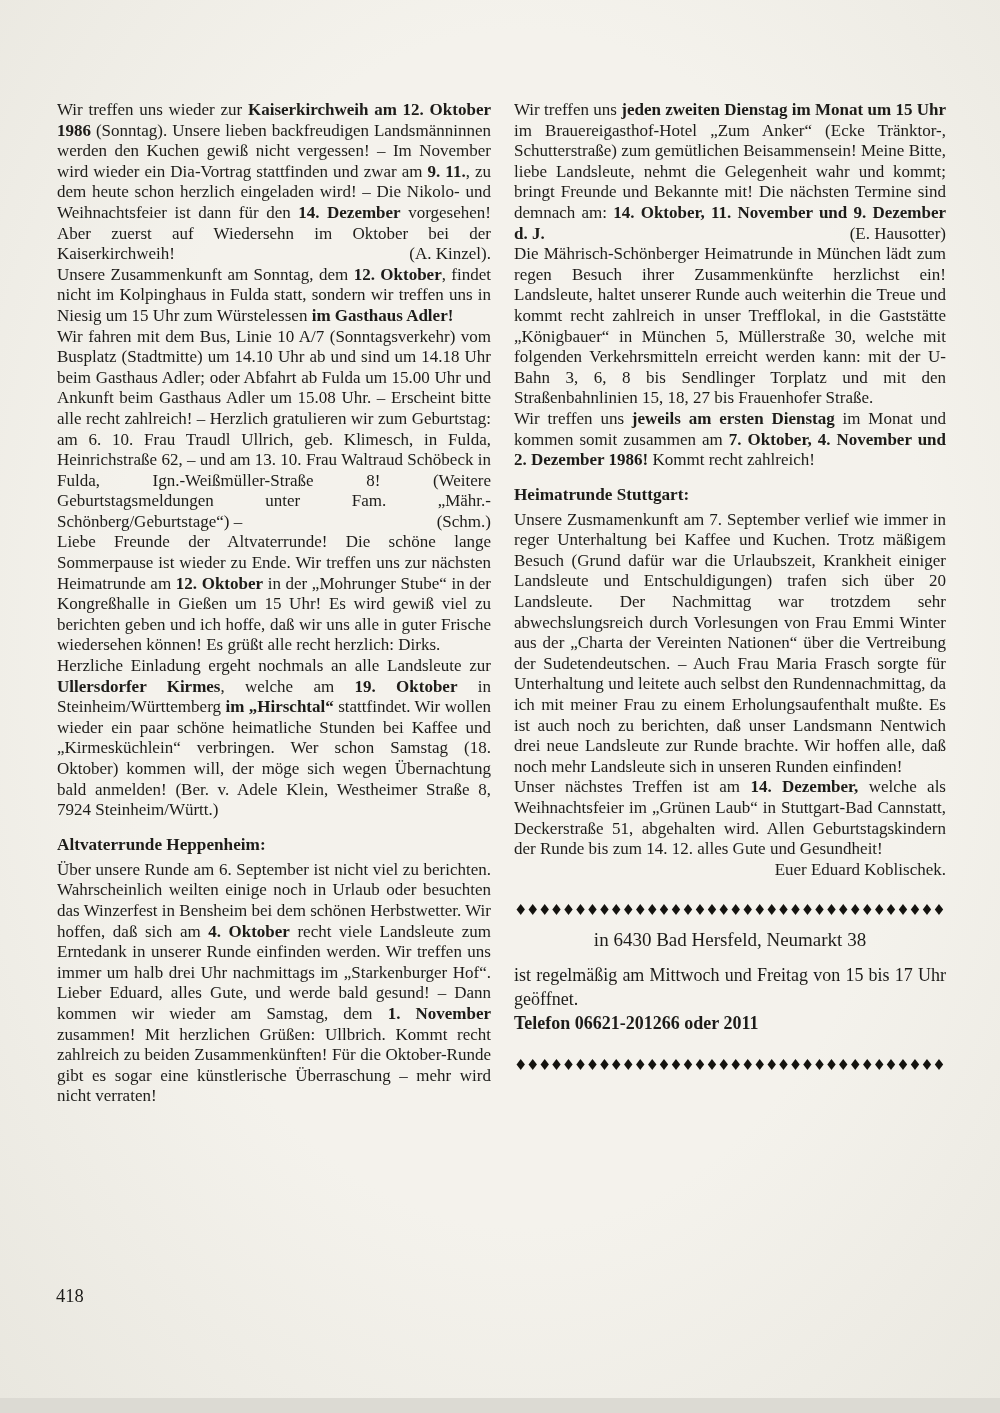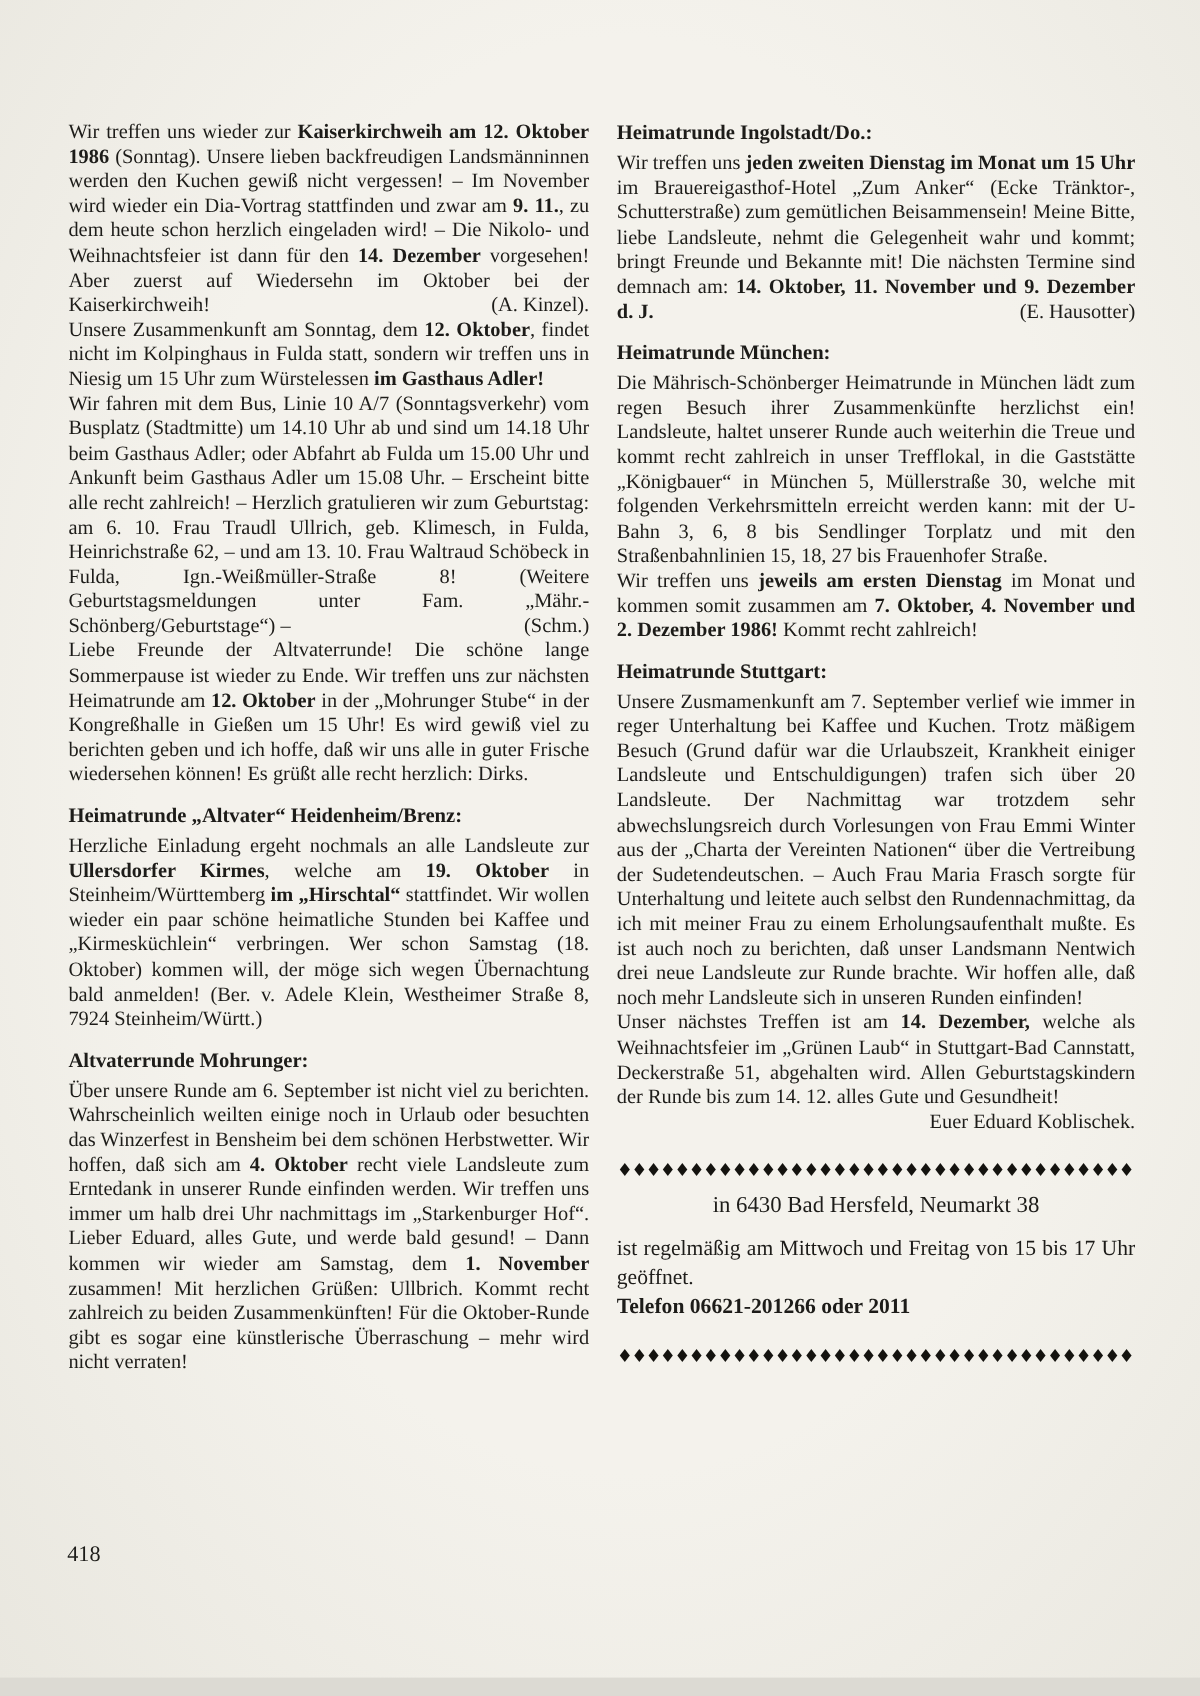--- a/index.html
+++ b/index.html
@@ -43,35 +43,32 @@
         <p>Wir treffen uns wieder zur <b>Kaiserkirchweih am 12. Oktober 1986</b> (Sonntag). Unsere lieben backfreudigen Landsmänninnen werden den Kuchen gewiß nicht vergessen! – Im November wird wieder ein Dia-Vortrag stattfinden und zwar am <b>9. 11.</b>, zu dem heute schon herzlich eingeladen wird! – Die Nikolo- und Weihnachtsfeier ist dann für den <b>14. Dezember</b> vorgesehen! Aber zuerst auf Wiedersehn im Oktober bei der Kaiserkirchweih!<span class="sig">(A. Kinzel).</span></p>
       </section>
       <section class="sec">
         <p>Unsere Zusammenkunft am Sonntag, dem <b>12. Oktober</b>, findet nicht im Kolpinghaus in Fulda statt, sondern wir treffen uns in Niesig um 15 Uhr zum Würstelessen <b>im Gasthaus Adler!</b></p>
         <p>Wir fahren mit dem Bus, Linie 10 A/7 (Sonntagsverkehr) vom Busplatz (Stadtmitte) um 14.10 Uhr ab und sind um 14.18 Uhr beim Gasthaus Adler; oder Abfahrt ab Fulda um 15.00 Uhr und Ankunft beim Gasthaus Adler um 15.08 Uhr. – Erscheint bitte alle recht zahlreich! – Herzlich gratulieren wir zum Geburtstag: am 6. 10. Frau Traudl Ullrich, geb. Klimesch, in Fulda, Heinrichstraße 62, – und am 13. 10. Frau Waltraud Schöbeck in Fulda, Ign.-Weißmüller-Straße 8! (Weitere Geburtstagsmeldungen unter Fam. „Mähr.-Schönberg/Geburtstage“) –<span class="sig">(Schm.)</span></p>
       </section>
       <section class="sec">
         <p>Liebe Freunde der Altvaterrunde! Die schöne lange Sommerpause ist wieder zu Ende. Wir treffen uns zur nächsten Heimatrunde am <b>12. Oktober</b> in der „Mohrunger Stube“ in der Kongreßhalle in Gießen um 15 Uhr! Es wird gewiß viel zu berichten geben und ich hoffe, daß wir uns alle in guter Frische wiedersehen können! Es grüßt alle recht herzlich: Dirks.</p>
       </section>
       <section class="sec">
-        <h2>Heimatrunde „Altvater“ Heidenheim/Brenz:</h2>
         <p>Herzliche Einladung ergeht nochmals an alle Landsleute zur <b>Ullersdorfer Kirmes</b>, welche am <b>19. Oktober</b> in Steinheim/Württemberg <b>im „Hirschtal“</b> stattfindet. Wir wollen wieder ein paar schöne heimatliche Stunden bei Kaffee und „Kirmesküchlein“ verbringen. Wer schon Samstag (18. Oktober) kommen will, der möge sich wegen Übernachtung bald anmelden! (Ber. v. Adele Klein, Westheimer Straße 8, 7924 Steinheim/Württ.)</p>
       </section>
       <section class="sec">
-        <h2>Altvaterrunde Mohrunger:</h2>
+        <h2>Altvaterrunde Heppenheim:</h2>
         <p>Über unsere Runde am 6. September ist nicht viel zu berichten. Wahrscheinlich weilten einige noch in Urlaub oder besuchten das Winzerfest in Bensheim bei dem schönen Herbstwetter. Wir hoffen, daß sich am <b>4. Oktober</b> recht viele Landsleute zum Erntedank in unserer Runde einfinden werden. Wir treffen uns immer um halb drei Uhr nachmittags im „Starkenburger Hof“. Lieber Eduard, alles Gute, und werde bald gesund! – Dann kommen wir wieder am Samstag, dem <b>1. November</b> zusammen! Mit herzlichen Grüßen: Ullbrich. Kommt recht zahlreich zu beiden Zusammenkünften! Für die Oktober-Runde gibt es sogar eine künstlerische Überraschung – mehr wird nicht verraten!</p>
       </section>
     </div>
   <div class="col" id="col-right">
       <section class="sec">
-        <h2>Heimatrunde Ingolstadt/Do.:</h2>
         <p>Wir treffen uns <b>jeden zweiten Dienstag im Monat um 15 Uhr</b> im Brauereigasthof-Hotel „Zum Anker“ (Ecke Tränktor-, Schutterstraße) zum gemütlichen Beisammensein! Meine Bitte, liebe Landsleute, nehmt die Gelegenheit wahr und kommt; bringt Freunde und Bekannte mit! Die nächsten Termine sind demnach am: <b>14. Oktober, 11. November und 9. Dezember d. J.</b><span class="sig">(E. Hausotter)</span></p>
       </section>
       <section class="sec">
-        <h2>Heimatrunde München:</h2>
         <p>Die Mährisch-Schönberger Heimatrunde in München lädt zum regen Besuch ihrer Zusammenkünfte herzlichst ein! Landsleute, haltet unserer Runde auch weiterhin die Treue und kommt recht zahlreich in unser Trefflokal, in die Gaststätte „Königbauer“ in München 5, Müllerstraße 30, welche mit folgenden Verkehrsmitteln erreicht werden kann: mit der U-Bahn 3, 6, 8 bis Sendlinger Torplatz und mit den Straßenbahnlinien 15, 18, 27 bis Frauenhofer Straße.</p>
         <p>Wir treffen uns <b>jeweils am ersten Dienstag</b> im Monat und kommen somit zusammen am <b>7. Oktober, 4. November und 2. Dezember 1986!</b> Kommt recht zahlreich!</p>
       </section>
       <section class="sec">
         <h2>Heimatrunde Stuttgart:</h2>
         <p>Unsere Zusmamenkunft am 7. September verlief wie immer in reger Unterhaltung bei Kaffee und Kuchen. Trotz mäßigem Besuch (Grund dafür war die Urlaubszeit, Krankheit einiger Landsleute und Entschuldigungen) trafen sich über 20 Landsleute. Der Nachmittag war trotzdem sehr abwechslungsreich durch Vorlesungen von Frau Emmi Winter aus der „Charta der Vereinten Nationen“ über die Vertreibung der Sudetendeutschen. – Auch Frau Maria Frasch sorgte für Unterhaltung und leitete auch selbst den Rundennachmittag, da ich mit meiner Frau zu einem Erholungsaufenthalt mußte. Es ist auch noch zu berichten, daß unser Landsmann Nentwich drei neue Landsleute zur Runde brachte. Wir hoffen alle, daß noch mehr Landsleute sich in unseren Runden einfinden!</p>
         <p>Unser nächstes Treffen ist am <b>14. Dezember,</b> welche als Weihnachtsfeier im „Grünen Laub“ in Stuttgart-Bad Cannstatt, Deckerstraße 51, abgehalten wird. Allen Geburtstagskindern der Runde bis zum 14. 12. alles Gute und Gesundheit!</p>
         <p style="text-align: right;">Euer Eduard Koblischek.</p>
       </section>
       <div class="divider">♦♦♦♦♦♦♦♦♦♦♦♦♦♦♦♦♦♦♦♦♦♦♦♦♦♦♦♦♦♦♦♦♦♦♦♦♦♦♦♦♦♦♦♦</div>

